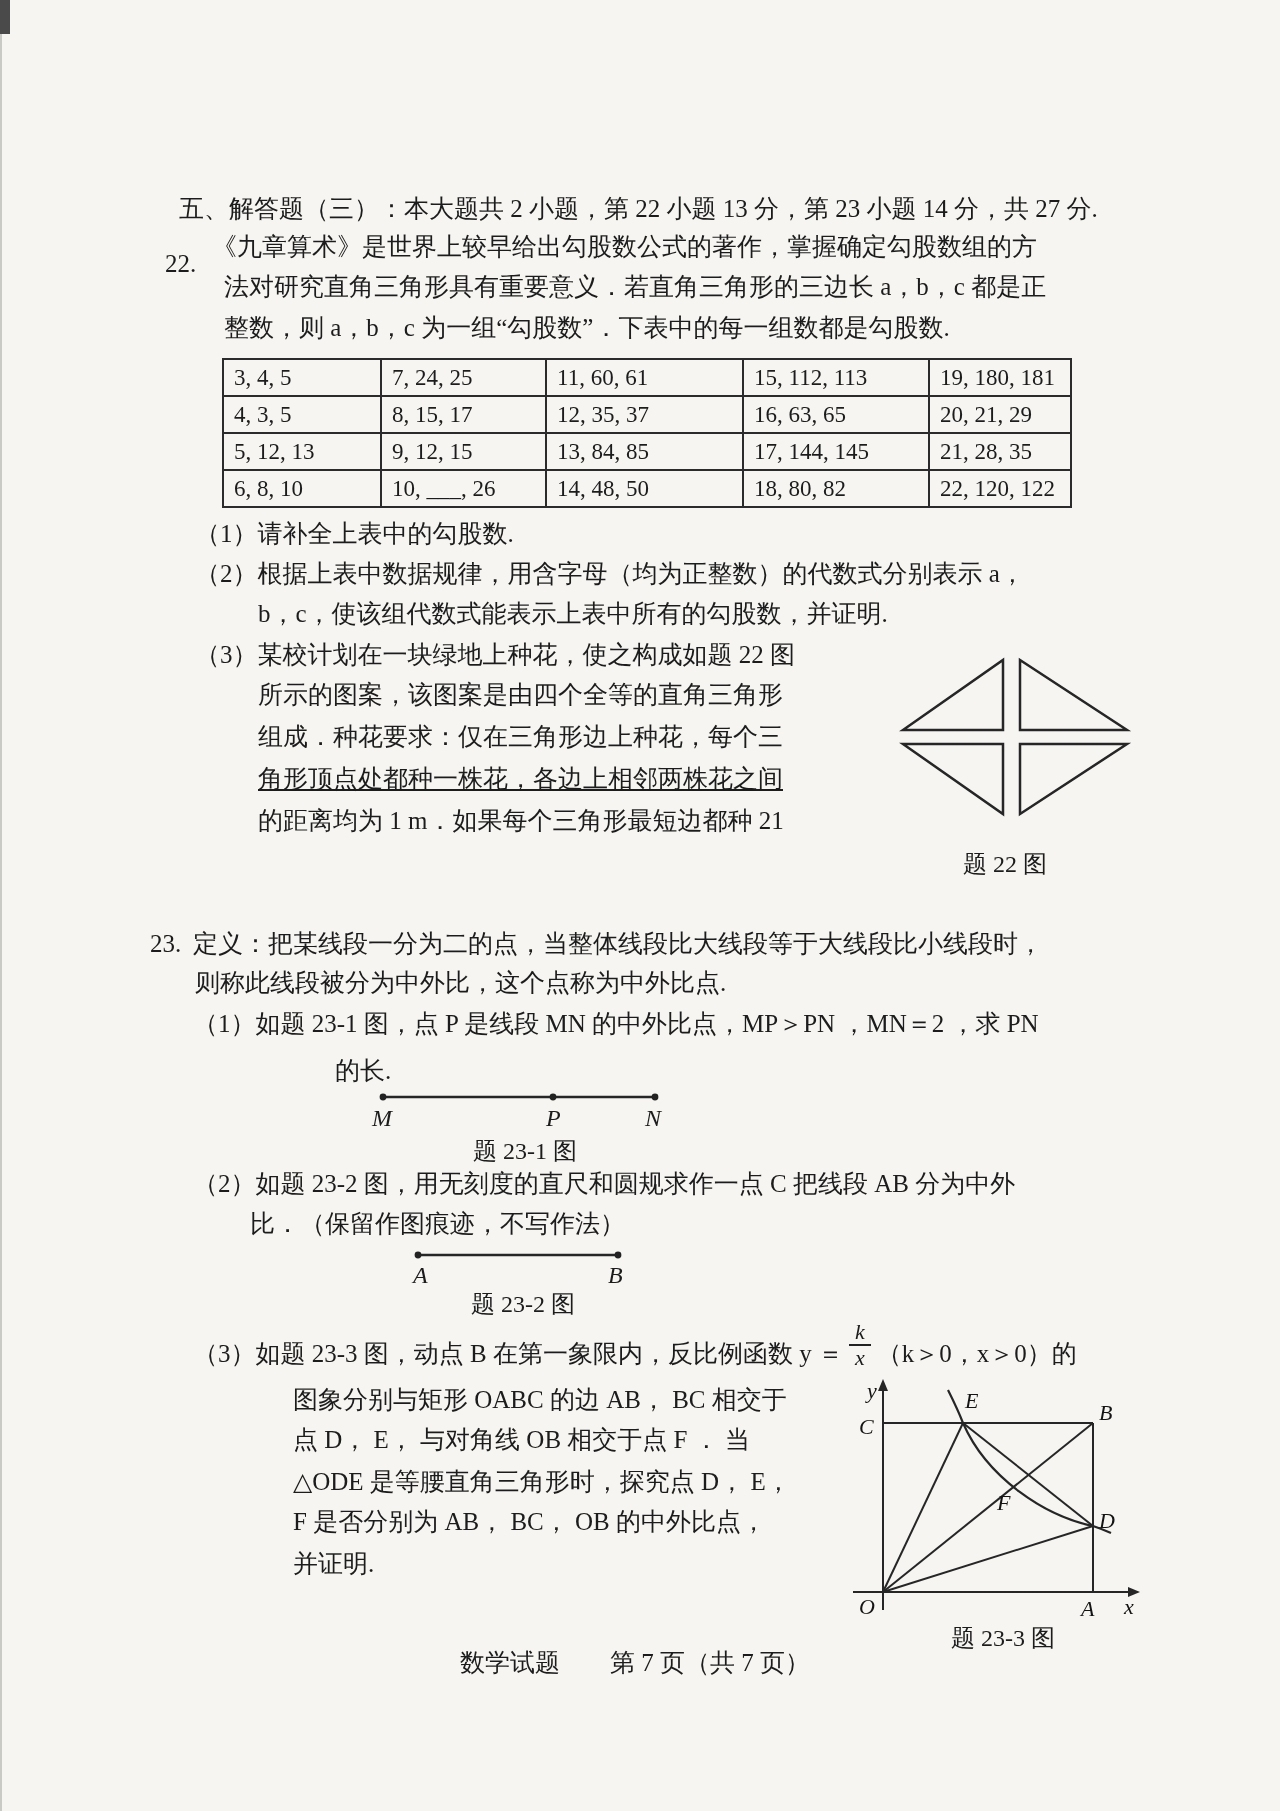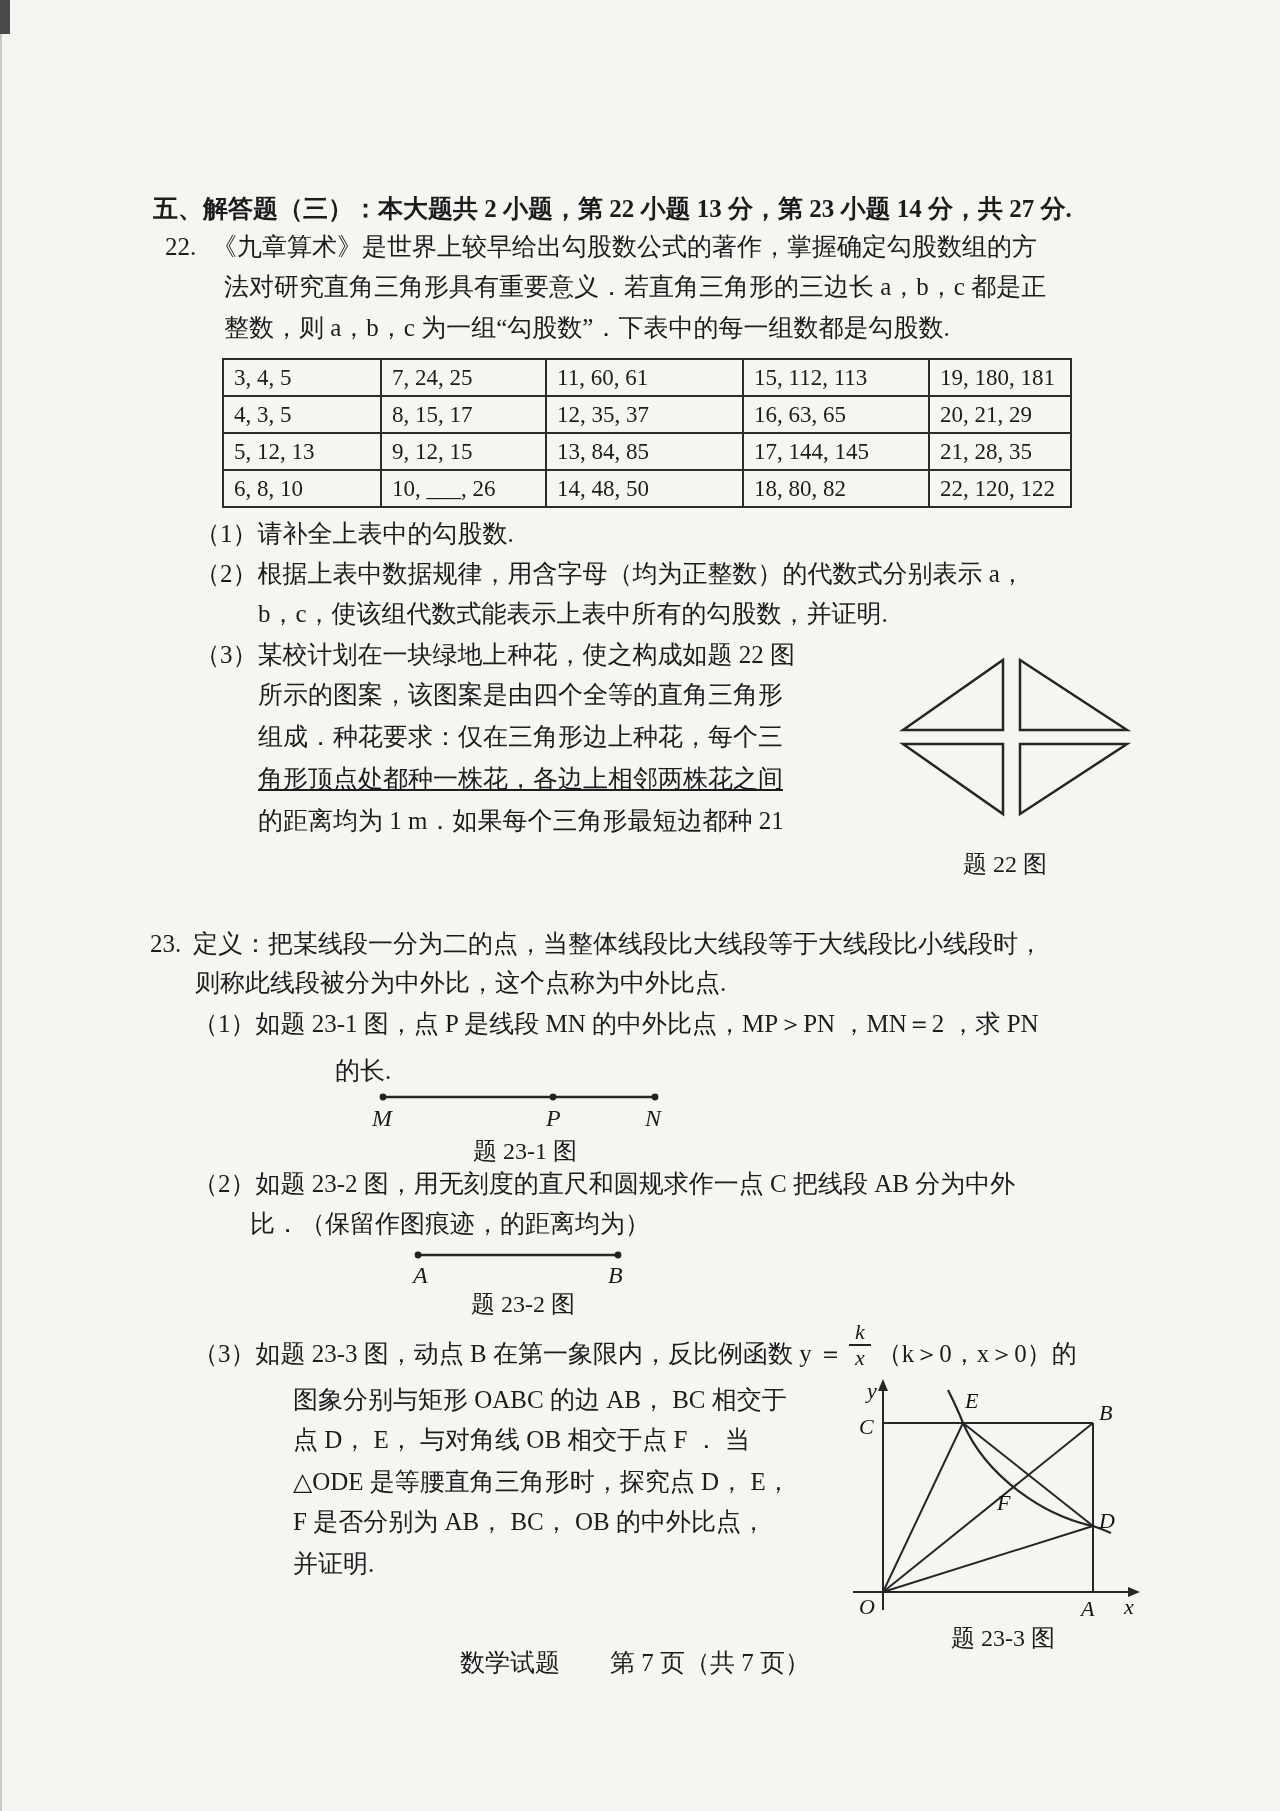--- a/index.html
+++ b/index.html
@@ -34,23 +34,23 @@
   .footer{position:absolute;font-size:25px;text-align:center;white-space:nowrap;}
 </style>
 </head>
 <body>
 
 <div class="page">
 
   <div class="scan-edge"></div>
   <div class="scan-mark"></div>
 
-  <div class="line" style="left:153px;top:193px;font-weight:bold;">五、解答题（三）：本大题共 2 小题，第 22 小题 13 分，第 23 小题 14 分，共 27 分.</div>
+  <div class="line" style="left:179px;top:193px;">五、解答题（三）：本大题共 2 小题，第 22 小题 13 分，第 23 小题 14 分，共 27 分.</div>
 
-  <div class="line qnum" style="left:165px;top:231px;">22.</div>
+  <div class="line qnum" style="left:165px;top:248px;">22.</div>
   <div class="line" style="left:212px;top:231px;">《九章算术》是世界上较早给出勾股数公式的著作，掌握确定勾股数组的方</div>
   <div class="line" style="left:224px;top:271px;">法对研究直角三角形具有重要意义．若直角三角形的三边长 a，b，c 都是正</div>
   <div class="line" style="left:224px;top:312px;">整数，则 a，b，c 为一组“勾股数”．下表中的每一组数都是勾股数.</div>
 
   <table class="triples">
     <colgroup>
       <col style="width:158px">
         <col style="width:165px">
         <col style="width:197px">
         <col style="width:186px">
@@ -118,21 +118,21 @@
     <circle cx="13" cy="10" r="3.4" fill="#222" stroke="none"></circle>
     <circle cx="183" cy="10" r="3.4" fill="#222" stroke="none"></circle>
     <circle cx="285" cy="10" r="3.4" fill="#222" stroke="none"></circle>
   </svg>
   <div class="ptlabel" style="left:372px;top:1105px;">M</div>
   <div class="ptlabel" style="left:546px;top:1105px;">P</div>
   <div class="ptlabel" style="left:645px;top:1105px;">N</div>
   <div class="caption" style="left:450px;top:1135px;width:150px;">题 23-1 图</div>
 
   <div class="line" style="left:193px;top:1168px;">（2）如题 23-2 图，用无刻度的直尺和圆规求作一点 C 把线段 AB 分为中外</div>
-  <div class="line" style="left:250px;top:1208px;">比．（保留作图痕迹，的距离均为）</div>
+  <div class="line" style="left:250px;top:1208px;">比．（保留作图痕迹，不写作法）</div>
 
   <svg style="left:408px;top:1246px;" width="230" height="20" viewBox="0 0 230 20">
     <line x1="10" y1="9" x2="210" y2="9" stroke-width="2.3"></line>
     <circle cx="10" cy="9" r="3.4" fill="#222" stroke="none"></circle>
     <circle cx="210" cy="9" r="3.4" fill="#222" stroke="none"></circle>
   </svg>
   <div class="ptlabel" style="left:413px;top:1262px;">A</div>
   <div class="ptlabel" style="left:608px;top:1262px;">B</div>
   <div class="caption" style="left:448px;top:1288px;width:150px;">题 23-2 图</div>
 

